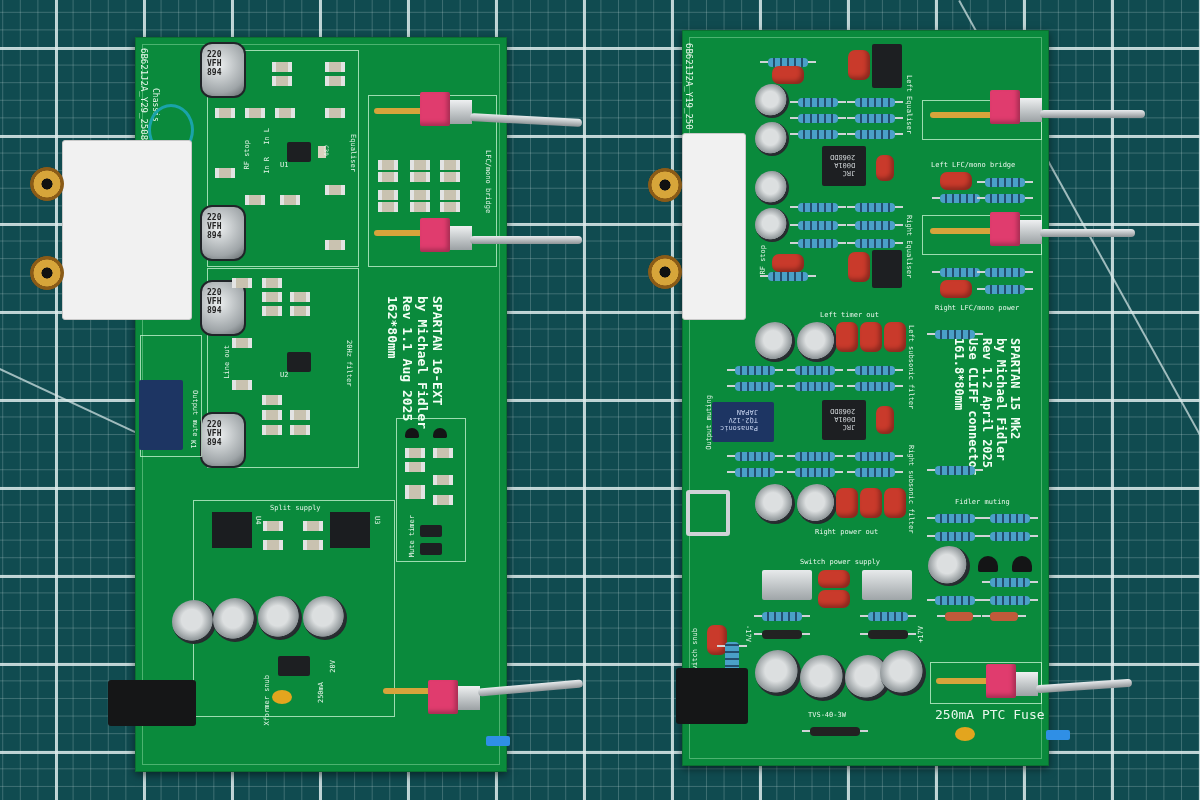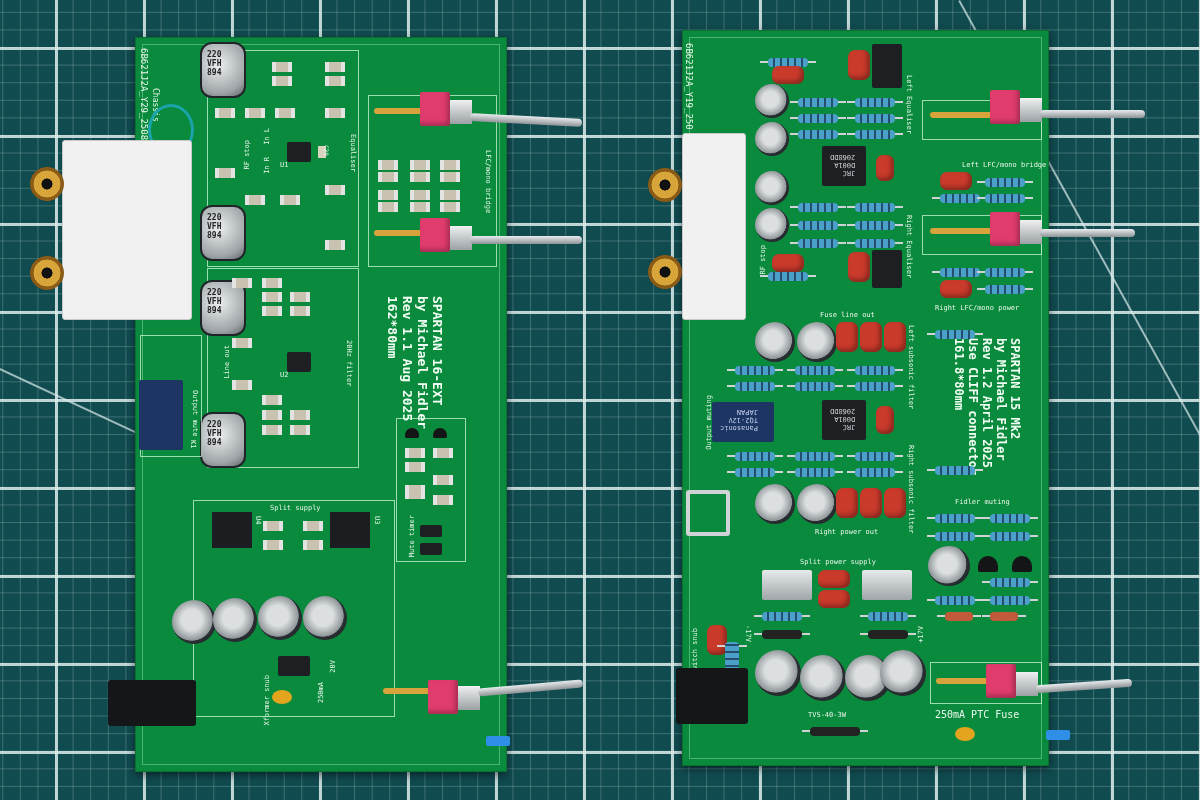--- a/index.html
+++ b/index.html
@@ -259,38 +259,38 @@
 <div class="film" style="left:848px;top:252px;"></div>
 <div class="ic" style="left:872px;top:250px;width:30px;height:38px;"></div>
 <div class="silk vert" style="left:904px;top:215px;font-size:7px;">Right Equaliser</div>
 <div class="silk vert" style="left:758px;top:245px;font-size:7px;transform:rotate(180deg);">RF stop</div>
 
 <div class="zone" style="left:922px;top:100px;width:118px;height:38px;"></div>
 <div class="toggle-pins" style="left:930px;top:112px;width:70px;"></div>
 <div class="toggle-body" style="left:990px;top:90px;"></div>
 <div class="toggle-nut" style="left:1020px;top:98px;"></div>
 <div class="toggle-lever" style="left:1040px;top:110px;width:105px;"></div>
-<div class="silk" style="left:962px;top:160px;font-size:7px;">Left LFC/mono bridge</div>
+<div class="silk" style="left:931px;top:160px;font-size:7px;">Left LFC/mono bridge</div>
 <div class="film-h" style="left:940px;top:172px;"></div>
 <div class="res" style="left:985px;top:178px;"></div>
 <div class="res" style="left:940px;top:194px;"></div>
 <div class="res" style="left:985px;top:194px;"></div>
 <div class="zone" style="left:922px;top:215px;width:118px;height:38px;"></div>
 <div class="toggle-pins" style="left:930px;top:228px;width:70px;"></div>
 <div class="toggle-body" style="left:990px;top:212px;"></div>
 <div class="toggle-nut" style="left:1020px;top:220px;"></div>
 <div class="toggle-lever" style="left:1040px;top:229px;width:95px;"></div>
 <div class="res" style="left:940px;top:268px;"></div>
 <div class="res" style="left:985px;top:268px;"></div>
 <div class="film-h" style="left:940px;top:280px;"></div>
 <div class="res" style="left:985px;top:285px;"></div>
 <div class="silk" style="left:935px;top:303px;font-size:7px;">Right LFC/mono power</div>
 <div class="res" style="left:935px;top:330px;"></div>
 
-<div class="silk" style="left:820px;top:310px;font-size:7px;">Fuse line out</div>
+<div class="silk" style="left:820px;top:310px;font-size:7px;">Left timer out</div>
 <div class="cap-al" style="left:755px;top:322px;width:40px;height:40px;"></div>
 <div class="cap-al" style="left:797px;top:322px;width:40px;height:40px;"></div>
 <div class="film" style="left:836px;top:322px;"></div>
 <div class="film" style="left:860px;top:322px;"></div>
 <div class="film" style="left:884px;top:322px;"></div>
 <div class="silk vert" style="left:906px;top:325px;font-size:7px;">Left subsonic filter</div>
 <div class="res" style="left:735px;top:366px;"></div>
 <div class="res" style="left:795px;top:366px;"></div>
 <div class="res" style="left:855px;top:366px;"></div>
 <div class="res" style="left:735px;top:382px;"></div>
@@ -341,21 +341,21 @@
 <div class="res" style="left:990px;top:532px;"></div>
 <div class="cap-al" style="left:928px;top:546px;width:42px;height:40px;"></div>
 <div class="trans" style="left:978px;top:556px;"></div>
 <div class="trans" style="left:1012px;top:556px;"></div>
 <div class="res" style="left:990px;top:578px;"></div>
 <div class="res" style="left:935px;top:596px;"></div>
 <div class="res" style="left:990px;top:596px;"></div>
 <div class="res" style="left:945px;top:612px;width:28px;background:#c05a3a;"></div>
 <div class="res" style="left:990px;top:612px;width:28px;background:#c05a3a;"></div>
 
-<div class="silk" style="left:800px;top:557px;font-size:7px;">Split power supply</div>
+<div class="silk" style="left:800px;top:557px;font-size:7px;">Switch power supply</div>
 <div class="regulator tab" style="left:762px;top:570px;width:50px;height:30px;"></div>
 <div class="film-h" style="left:818px;top:570px;"></div>
 <div class="film-h" style="left:818px;top:590px;"></div>
 <div class="regulator tab" style="left:862px;top:570px;width:50px;height:30px;"></div>
 <div class="res" style="left:762px;top:612px;"></div>
 <div class="res" style="left:762px;top:630px;background:#222;"></div>
 <div class="res" style="left:868px;top:612px;"></div>
 <div class="res" style="left:868px;top:630px;background:#222;"></div>
 <div class="film" style="left:707px;top:625px;width:20px;height:30px;"></div>
 <div class="silk vert" style="left:690px;top:628px;font-size:7px;transform:rotate(180deg);">Switch snub</div>
@@ -368,15 +368,15 @@
 <div class="cap-al" style="left:880px;top:650px;width:46px;height:46px;"></div>
 <div class="silk" style="left:808px;top:710px;font-size:7px;">TVS-40-3W</div>
 <div class="res" style="left:810px;top:727px;width:50px;background:#222;"></div>
 
 <div class="dc-jack" style="left:676px;top:668px;width:72px;height:56px;"></div>
 <div class="zone" style="left:930px;top:662px;width:110px;height:40px;"></div>
 <div class="toggle-pins" style="left:936px;top:678px;width:60px;"></div>
 <div class="toggle-body" style="left:986px;top:664px;"></div>
 <div class="toggle-nut" style="left:1016px;top:672px;"></div>
 <div class="toggle-lever" style="left:1036px;top:682px;width:96px;transform:rotate(-4deg);"></div>
-<div class="silk" style="left:935px;top:710px;font-size:10px;">250mA PTC Fuse</div>
+<div class="silk" style="left:935px;top:710px;font-size:13px;">250mA PTC Fuse</div>
 <div class="ptc" style="left:955px;top:727px;"></div>
 <div class="led" style="left:1046px;top:730px;"></div>
 
 </body></html>

